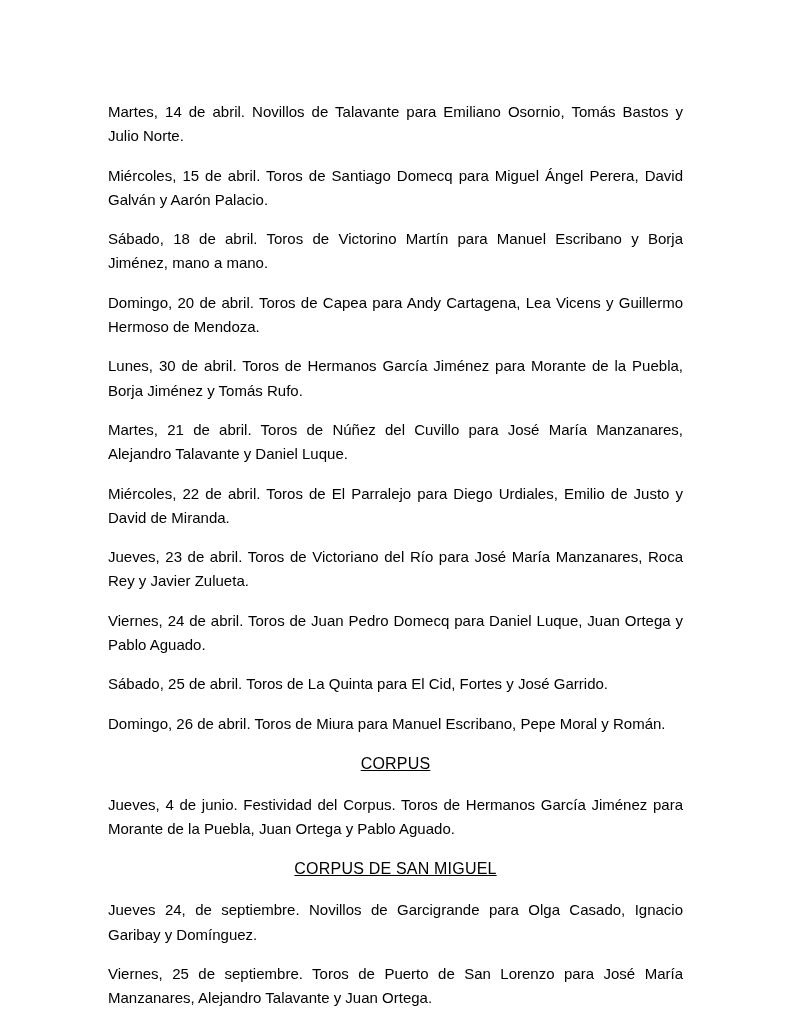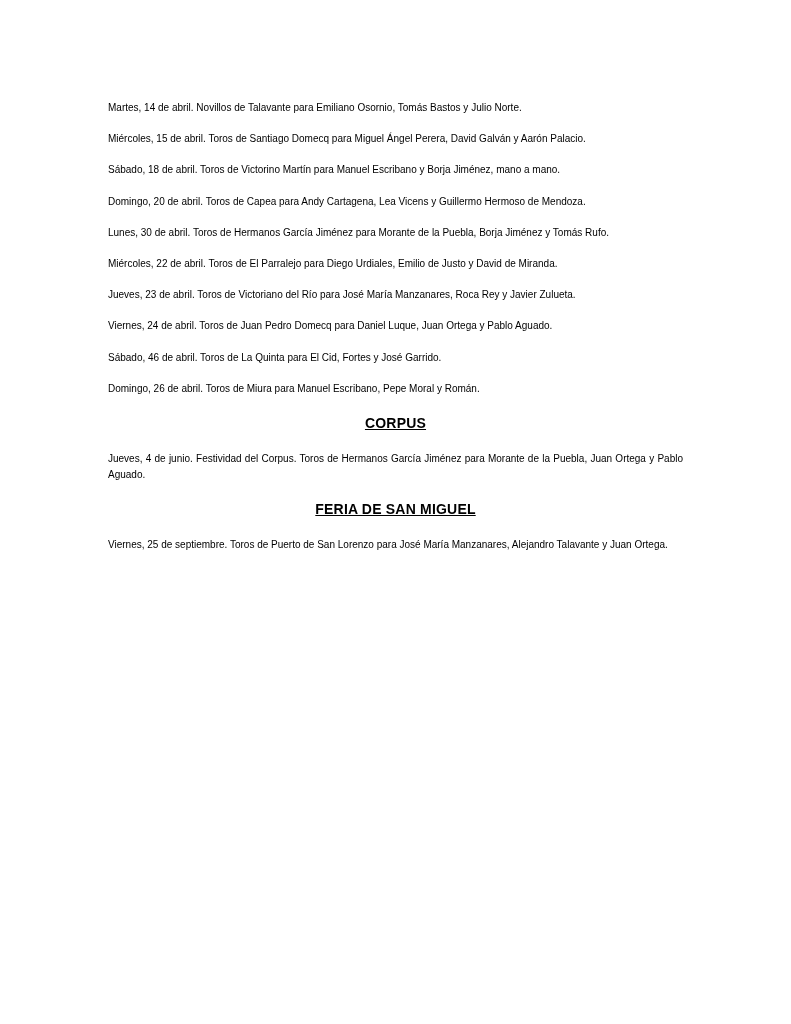--- a/index.html
+++ b/index.html
@@ -19,49 +19,51 @@
     height: 1024px;
     background: #ffffff;
     box-sizing: border-box;
     padding: 100px 108px 0 108px;
   }
   .doc-body {
     width: 575px;
   }
   p.para {
     margin: 0 0 15px 0;
-    font-size: 10px;
+    font-size: 15px;
     line-height: 1.62;
     text-align: justify;
     text-justify: inter-word;
     hyphens: none;
   }
   h2.section-heading {
     margin: 7px 0 16px 0;
-    font-size: 14px;
+    font-size: 16px;
     line-height: 1.62;
-    font-weight: bold;
+    font-weight: normal;
     text-align: center;
     text-decoration: underline;
     letter-spacing: 0.2px;
   }
 </style>
 </head>
 <body>
 
 <div class="page">
   <div class="doc-body" id="doc-body">
       <p class="para">Martes, 14 de abril. Novillos de Talavante para Emiliano Osornio, Tomás Bastos y Julio Norte.</p>
       <p class="para">Miércoles, 15 de abril. Toros de Santiago Domecq para Miguel Ángel Perera, David Galván y Aarón Palacio.</p>
       <p class="para">Sábado, 18 de abril. Toros de Victorino Martín para Manuel Escribano y Borja Jiménez, mano a mano.</p>
       <p class="para">Domingo, 20 de abril. Toros de Capea para Andy Cartagena, Lea Vicens y Guillermo Hermoso de Mendoza.</p>
       <p class="para">Lunes, 30 de abril. Toros de Hermanos García Jiménez para Morante de la Puebla, Borja Jiménez y Tomás Rufo.</p>
+      <p class="para">Martes, 21 de abril. Toros de Núñez del Cuvillo para José María Manzanares, Alejandro Talavante y Daniel Luque.</p>
       <p class="para">Miércoles, 22 de abril. Toros de El Parralejo para Diego Urdiales, Emilio de Justo y David de Miranda.</p>
       <p class="para">Jueves, 23 de abril. Toros de Victoriano del Río para José María Manzanares, Roca Rey y Javier Zulueta.</p>
       <p class="para">Viernes, 24 de abril. Toros de Juan Pedro Domecq para Daniel Luque, Juan Ortega y Pablo Aguado.</p>
-      <p class="para">Sábado, 46 de abril. Toros de La Quinta para El Cid, Fortes y José Garrido.</p>
+      <p class="para">Sábado, 25 de abril. Toros de La Quinta para El Cid, Fortes y José Garrido.</p>
       <p class="para">Domingo, 26 de abril. Toros de Miura para Manuel Escribano, Pepe Moral y Román.</p>
       <h2 class="section-heading">CORPUS</h2>
       <p class="para">Jueves, 4 de junio. Festividad del Corpus. Toros de Hermanos García Jiménez para Morante de la Puebla, Juan Ortega y Pablo Aguado.</p>
-      <h2 class="section-heading">FERIA DE SAN MIGUEL</h2>
+      <h2 class="section-heading">CORPUS DE SAN MIGUEL</h2>
+      <p class="para">Jueves 24, de septiembre. Novillos de Garcigrande para Olga Casado, Ignacio Garibay y Domínguez.</p>
       <p class="para">Viernes, 25 de septiembre. Toros de Puerto de San Lorenzo para José María Manzanares, Alejandro Talavante y Juan Ortega.</p>
     </div>
 </div>
 
 </body></html>

